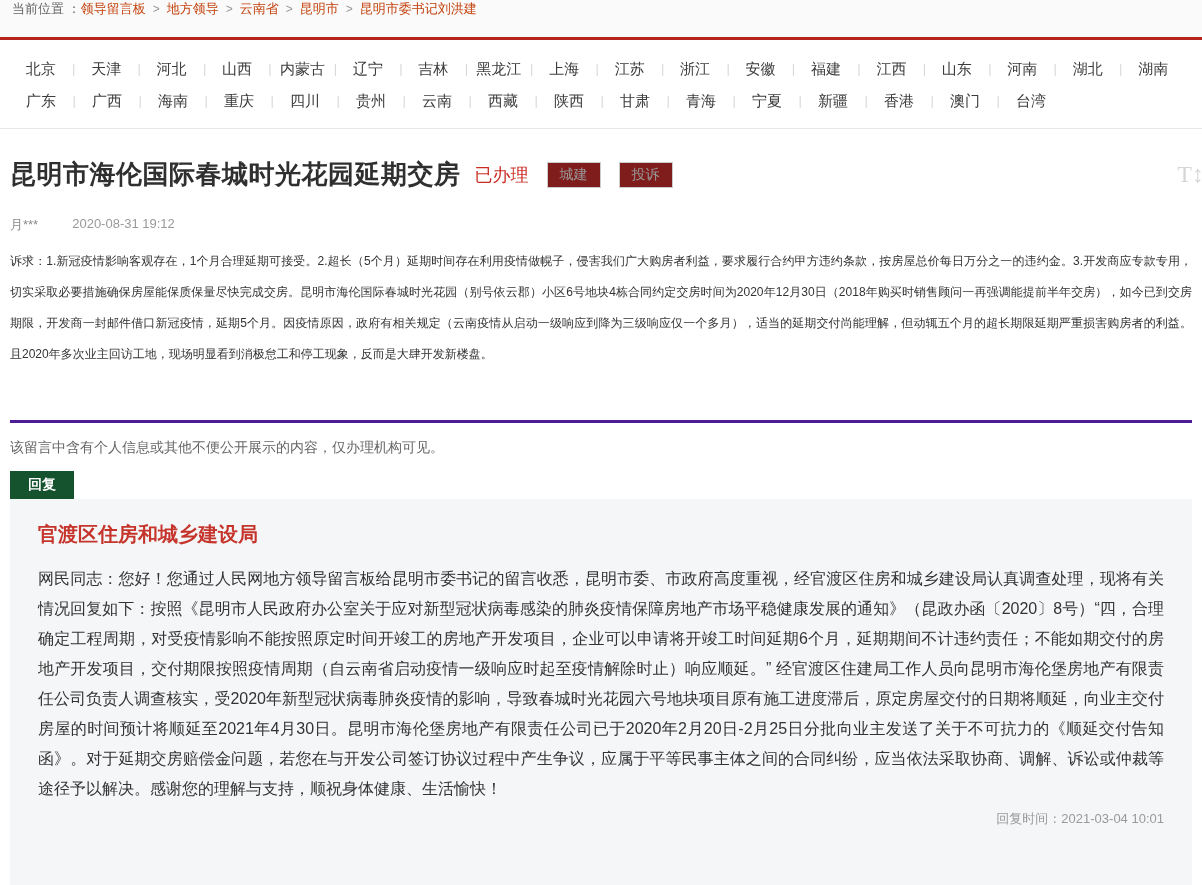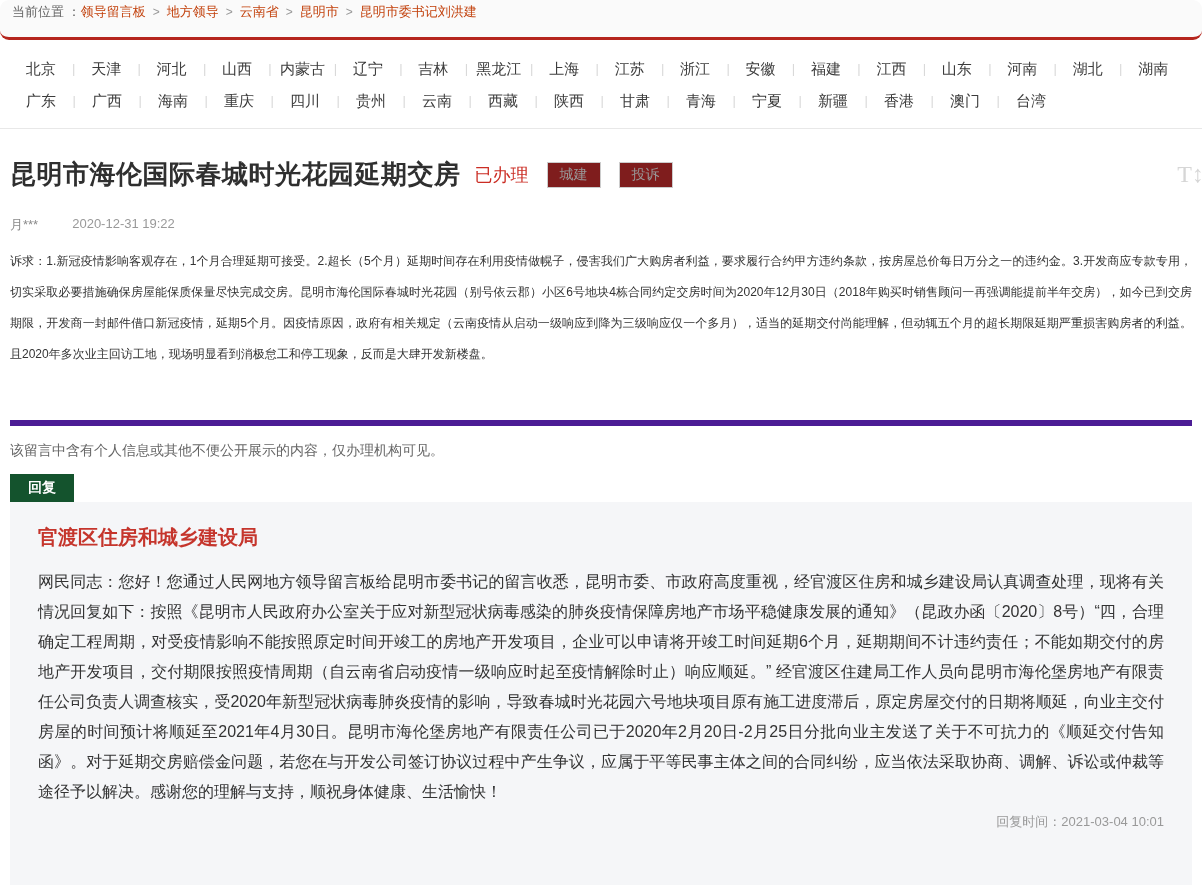--- a/index.html
+++ b/index.html
@@ -9,23 +9,23 @@
     background: #ffffff;
     color: #333;
   }
   .page { width: 1202px; height: 885px; display: flex; flex-direction: column; overflow: hidden; }
 
   
   .crumb-bar {
     height: 40px; flex: 0 0 auto;
     background: #fafafa;
     border-bottom: 3px solid #b5251d;
-    display: flex; align-items: flex-end;
-    padding: 16px 12px;
-    font-size: 13px; color: #666; border-radius: 9px;
+    display: flex; align-items: flex-start;
+    padding: 0 12px;
+    font-size: 13px; color: #666;
   }
   .crumb-bar a { color: #c2410c; text-decoration: none; cursor: pointer; }
   .crumb-item::after { content: ">"; color: #999; margin: 0 7px; font-size: 12px; }
   .crumb-item:last-child::after { content: ""; margin: 0; }
 
   
   .prov-nav {
     flex: 0 0 auto;
     padding: 13px 16px 11px 0;
     border-bottom: 1px solid #e8e8e8;
@@ -63,21 +63,21 @@
   .meta-time { margin-left: 34px; color: #999; }
 
   .msg-body {
     margin-top: 12px;
     font-size: 12px; line-height: 31px; color: #333;
     text-align: justify;
   }
 
   .privacy-note {
     margin-top: 50px;
-    border-top: 6px solid #4c1d95;
+    border-top: 3px solid #4c1d95;
     padding-top: 16px;
     font-size: 14px; color: #666;
   }
 
   .reply-tab {
     display: inline-block;
     margin-top: 14px;
     background: #14532d; color: #fff;
     font-size: 14px; font-weight: bold;
     padding: 5px 18px;
@@ -231,21 +231,21 @@
     <div class="title-row">
       <h1 class="msg-title">昆明市海伦国际春城时光花园延期交房</h1>
       <span class="msg-status">已办理</span>
       <span class="msg-tag">城建</span>
       <span class="msg-tag">投诉</span>
       <span class="fontsize-icon">T↕</span>
     </div>
 
     <div class="meta-row">
       <span>月***</span>
-      <span class="meta-time">2020-12-31 19:22</span>
+      <span class="meta-time">2020-08-31 19:12</span>
     </div>
 
     <p class="msg-body">诉求：1.新冠疫情影响客观存在，1个月合理延期可接受。2.超长（5个月）延期时间存在利用疫情做幌子，侵害我们广大购房者利益，要求履行合约甲方违约条款，按房屋总价每日万分之一的违约金。3.开发商应专款专用，切实采取必要措施确保房屋能保质保量尽快完成交房。昆明市海伦国际春城时光花园（别号依云郡）小区6号地块4栋合同约定交房时间为2020年12月30日（2018年购买时销售顾问一再强调能提前半年交房），如今已到交房期限，开发商一封邮件借口新冠疫情，延期5个月。因疫情原因，政府有相关规定（云南疫情从启动一级响应到降为三级响应仅一个多月），适当的延期交付尚能理解，但动辄五个月的超长期限延期严重损害购房者的利益。且2020年多次业主回访工地，现场明显看到消极怠工和停工现象，反而是大肆开发新楼盘。</p>
 
     <div class="privacy-note">该留言中含有个人信息或其他不便公开展示的内容，仅办理机构可见。</div>
 
     <span class="reply-tab">回复</span>
   </div>
 
   <div class="reply-panel">

